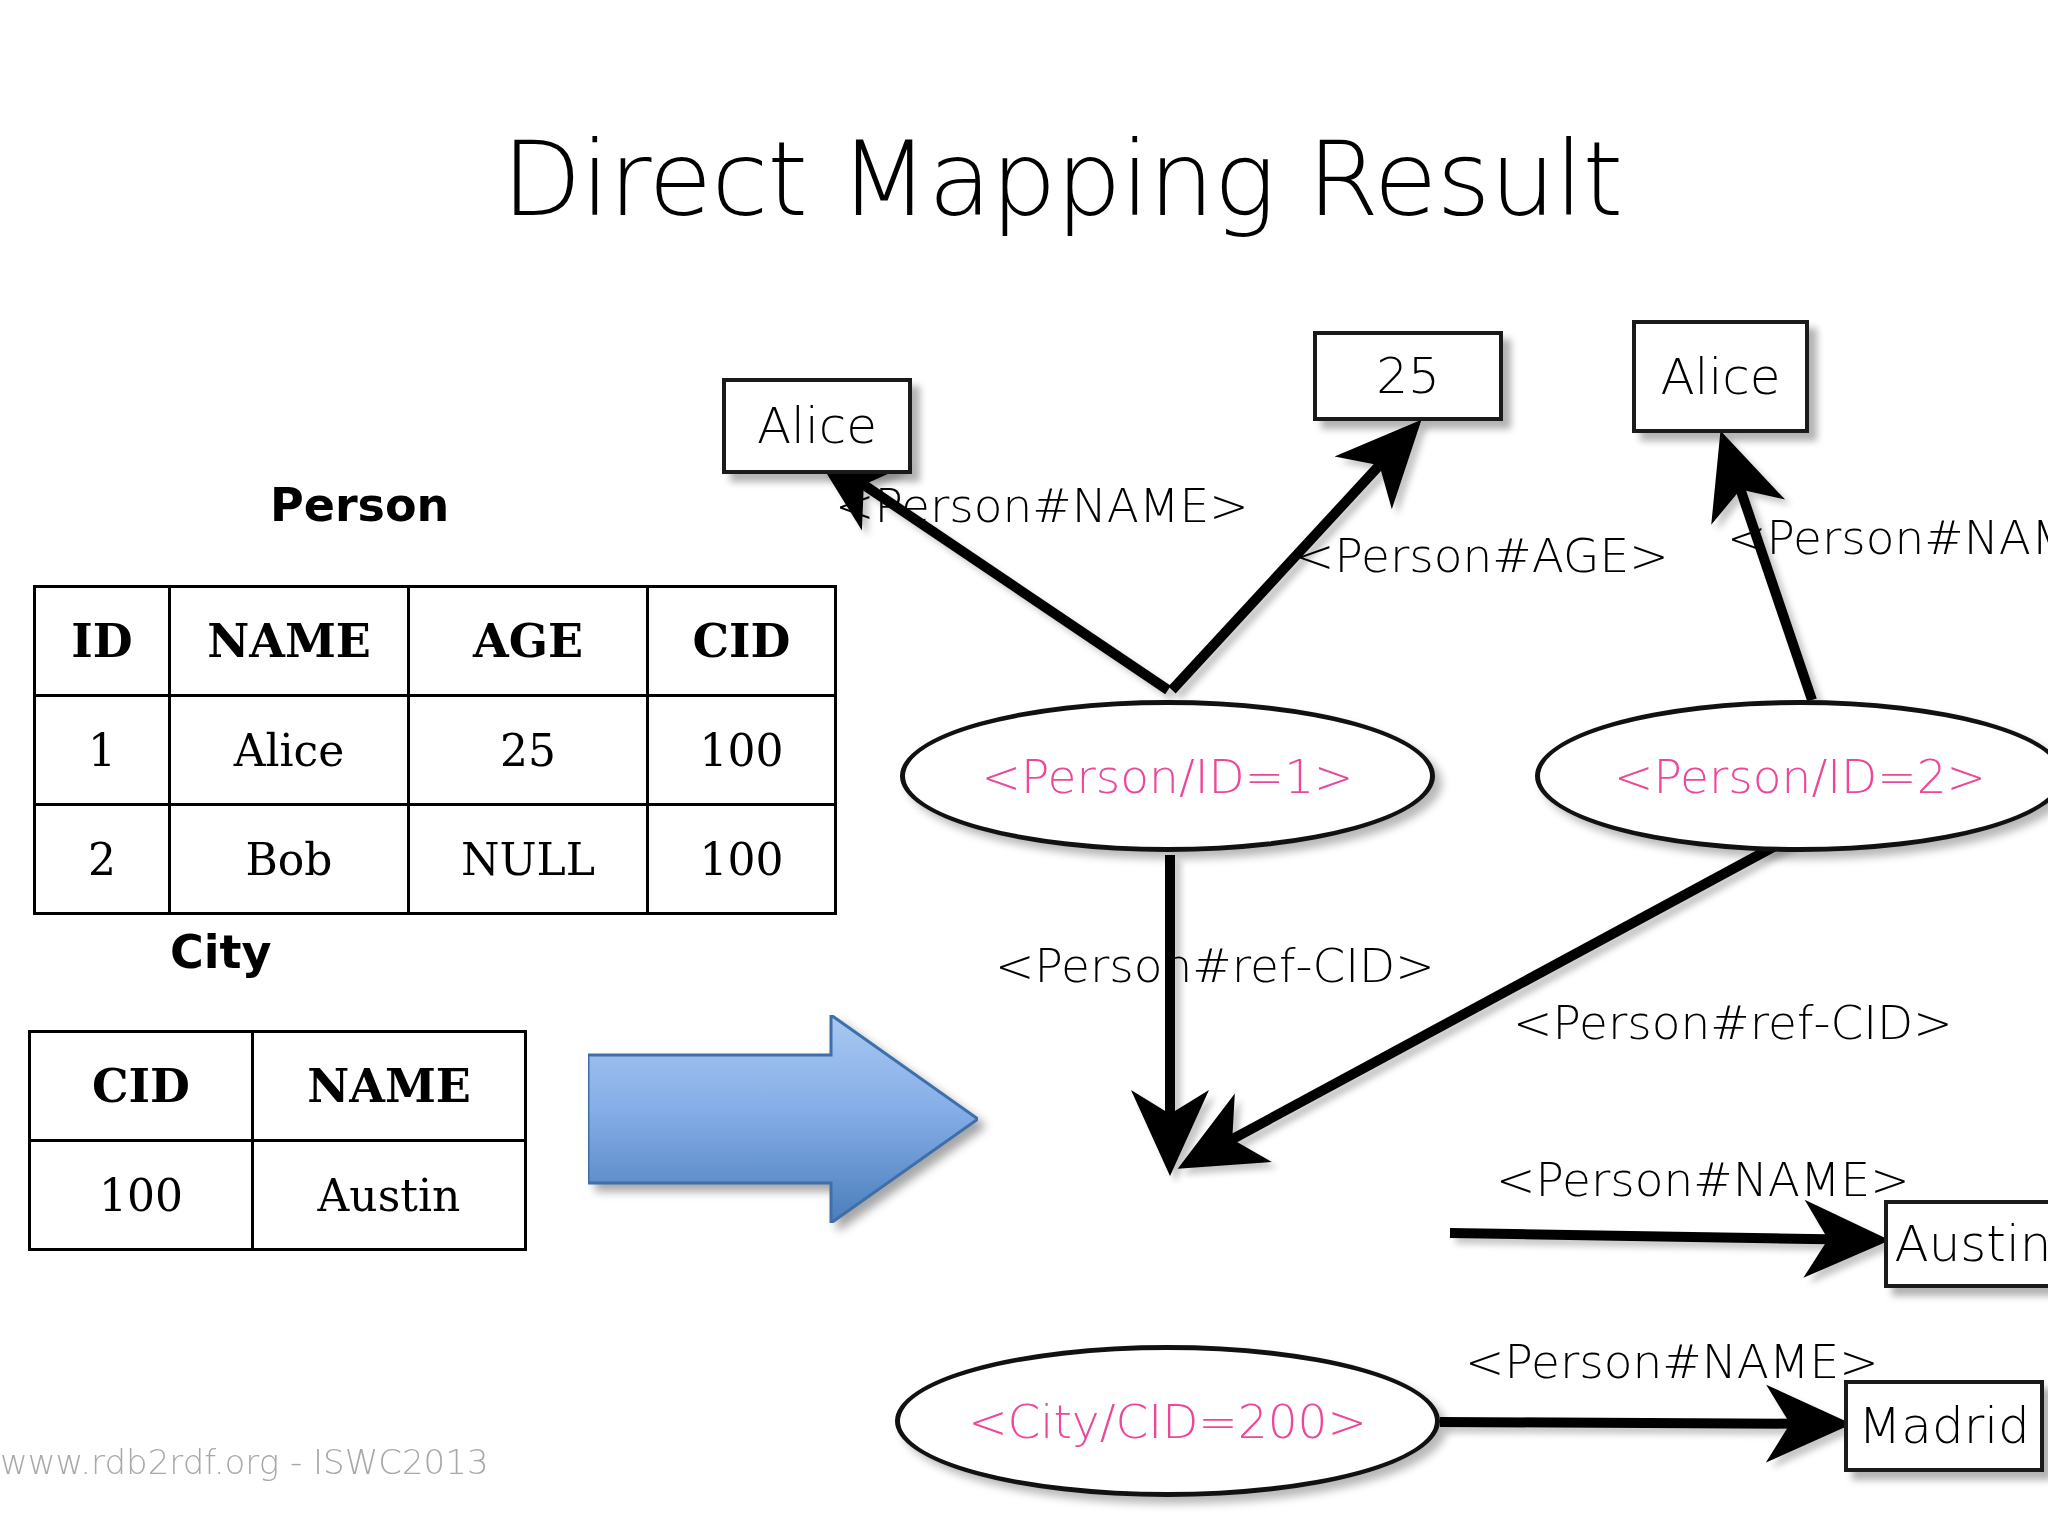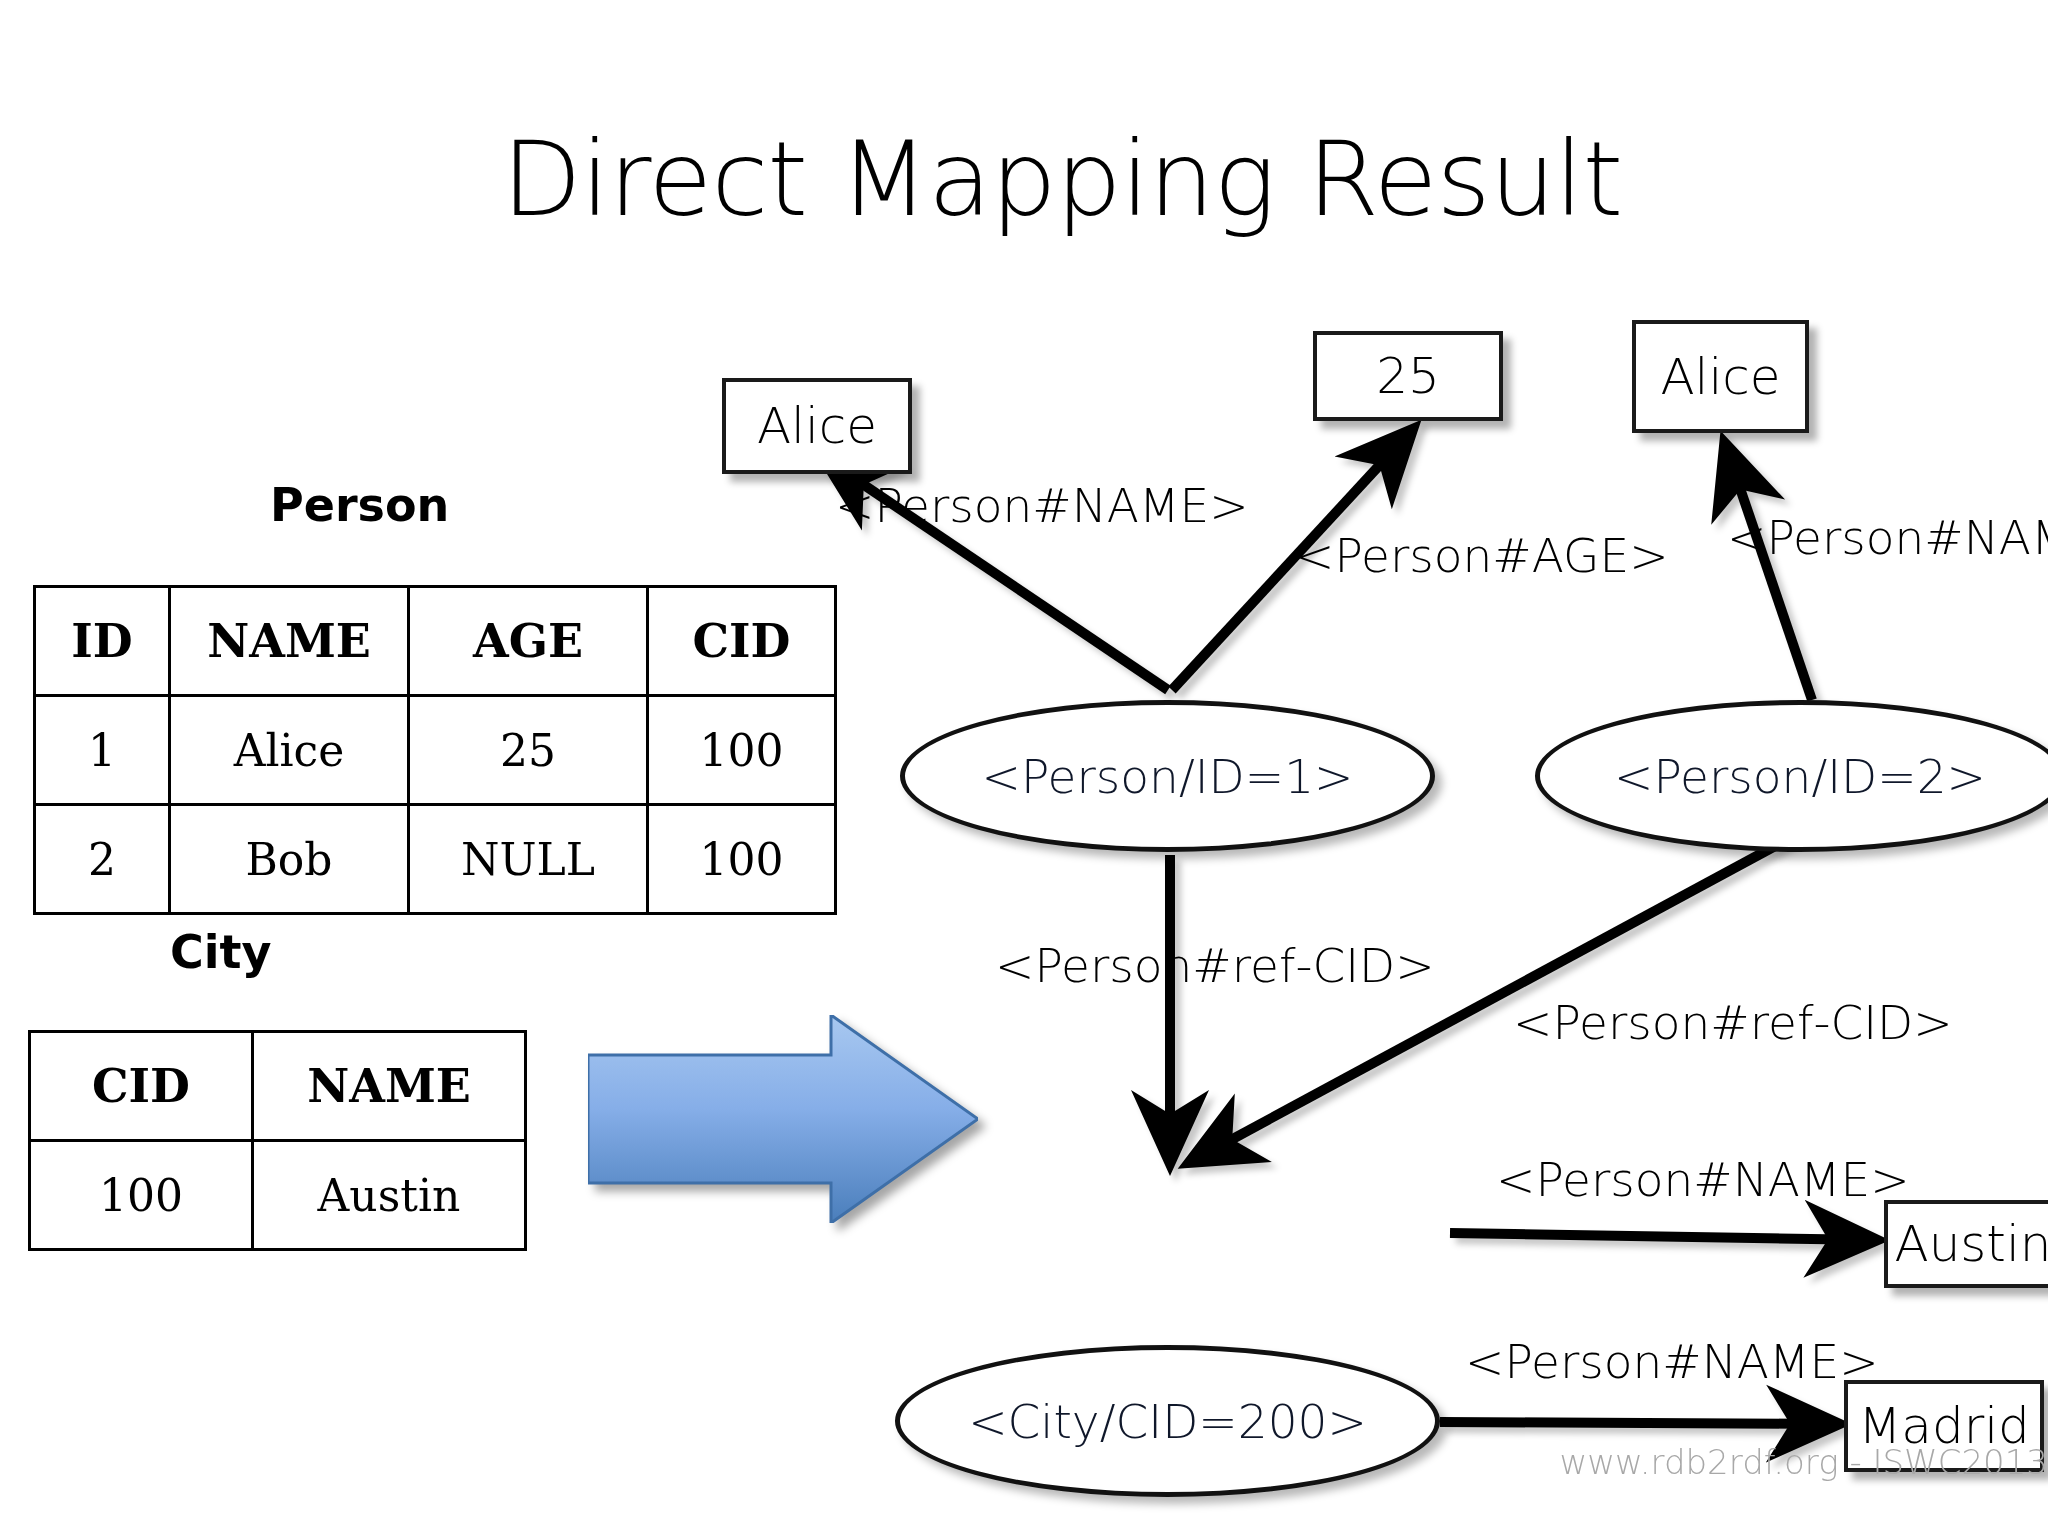--- a/index.html
+++ b/index.html
@@ -123,21 +123,21 @@
     position: absolute;
     background: #ffffff;
     border: 5px solid #111111;
     border-radius: 50%;
     display: flex;
     align-items: center;
     justify-content: center;
     font-family: "DejaVu Sans", sans-serif;
     font-weight: 300;
     font-size: 47px;
-    color: #0f172a;
+    color: #ec4899;
     white-space: nowrap;
     box-shadow: 7px 7px 8px rgba(0,0,0,0.28);
     box-sizing: border-box;
   }
   #node-person-1 { left: 900px;  top: 700px;  width: 535px; height: 152px; }
   #node-person-2 { left: 1535px; top: 700px;  width: 530px; height: 152px; }
   #node-city-100 { left: 895px;  top: 1155px; width: 555px; height: 152px; }
   #node-city-200 { left: 895px;  top: 1345px; width: 545px; height: 152px; text-align: center; }
 
   
@@ -156,21 +156,21 @@
   #pred-refcid-2  { left: 1513px; top: 995px; }
   #pred-name-3    { left: 1496px; top: 1152px; }
   #pred-name-4    { left: 1465px; top: 1334px; }
 
   
   #footer {
     position: absolute;
     left: 0;
     top: 1442px;
     width: 2048px;
-    text-align: right;
+    text-align: left;
     font-family: "DejaVu Sans", sans-serif;
     font-weight: 300;
     font-size: 34px;
     color: #a8a8a8;
     white-space: nowrap;
   }
 </style>
 </head>
 <body>
 

